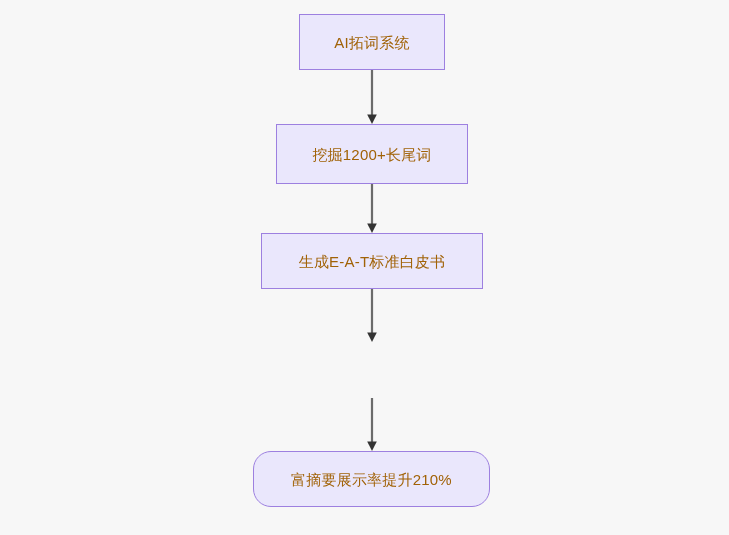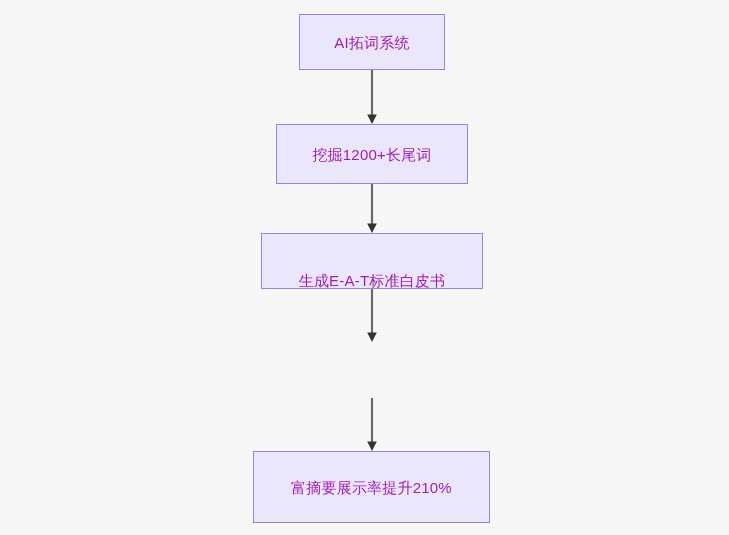--- a/index.html
+++ b/index.html
@@ -21,21 +21,21 @@
   }
 
   .node {
     position: absolute;
     box-sizing: border-box;
     background: #eae7fc;
     border: 1.4px solid #9d80e0;
     display: flex;
     align-items: center;
     justify-content: center;
-    color: #a21caf;
+    color: #a16207;
     font-size: 15px;
     line-height: 1;
     letter-spacing: 0.2px;
     white-space: nowrap;
     user-select: none;
   }
 
   .node-label {
     display: block;
     padding: 0 8px;
@@ -85,22 +85,22 @@
   </div>
 
   <div class="node" style="left: 299px; top: 14px; width: 146px; height: 56px;">
     <span class="node-label">AI拓词系统</span>
   </div>
 
   <div class="node" style="left: 276px; top: 124px; width: 192px; height: 60px;">
     <span class="node-label">挖掘1200+长尾词</span>
   </div>
 
-  <div class="node" style="left: 261px; top: 233px; width: 222px; height: 56px; align-items: flex-end;">
+  <div class="node" style="left: 261px; top: 233px; width: 222px; height: 56px;">
     <span class="node-label">生成E-A-T标准白皮书</span>
   </div>
 
 
-  <div class="node" style="left: 253px; top: 451px; width: 237px; height: 72px;">
+  <div class="node" style="left: 253px; top: 451px; width: 237px; height: 56px; border-radius: 18px;">
     <span class="node-label">富摘要展示率提升210%</span>
   </div>
 
 </div>
 
 </body></html>

